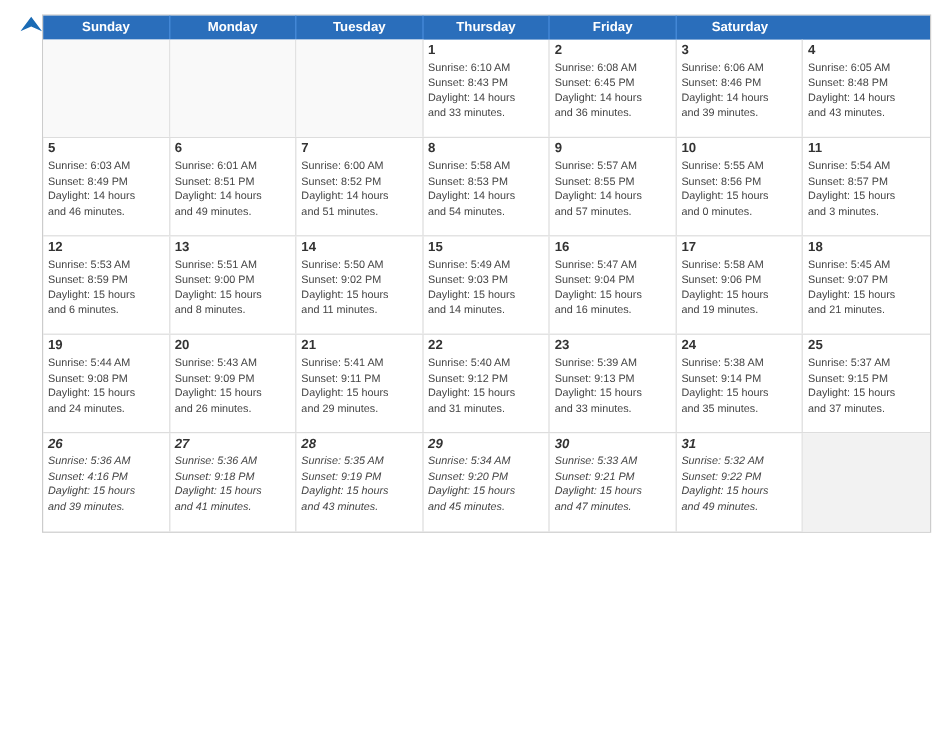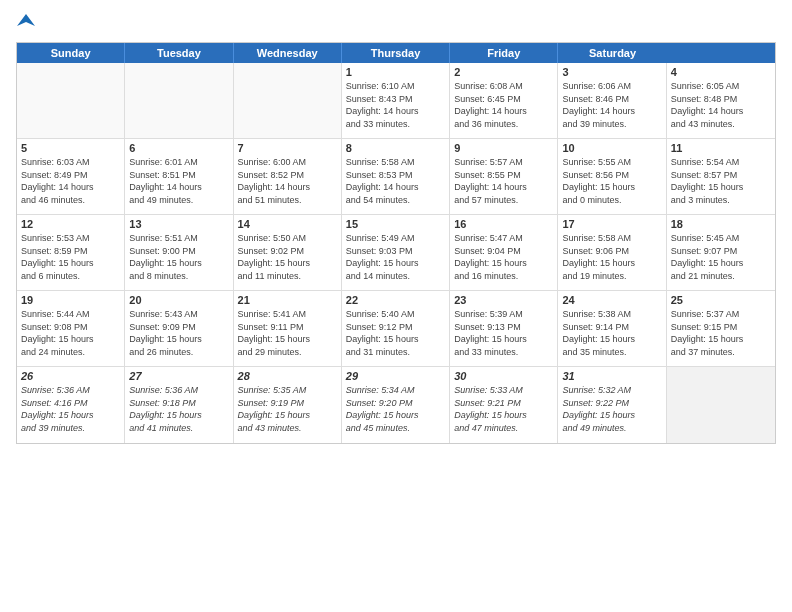--- a/index.html
+++ b/index.html
@@ -8,21 +8,21 @@
       background: #fff;
       width: 792px;
       height: 612px;
       overflow: hidden;
     }
     .page {
       width: 792px;
       height: 452px;
       padding: 12px 16px 8px 16px;
       display: flex;
-      flex-direction: column;
+      flex-direction: row;
     }
     .header {
       display: flex;
       justify-content: space-between;
       align-items: flex-start;
       margin-bottom: 8px;
     }
     .logo {
       display: flex;
       flex-direction: column;
@@ -127,22 +127,22 @@
     </div>
     <div class="title-block">
       <div class="month-year"></div>
       <div class="location"></div>
     </div>
   </div>
 
   <div class="calendar">
     <div class="cal-header">
     <div class="cal-header-cell">Sunday</div>
+        <div class="cal-header-cell">Monday</div>
         <div class="cal-header-cell">Tuesday</div>
-        <div class="cal-header-cell">Wednesday</div>
         <div class="cal-header-cell">Thursday</div>
         <div class="cal-header-cell">Friday</div>
         <div class="cal-header-cell">Saturday</div>
       </div>
     <div class="cal-body">
     <div class="cal-week">
           <div class="cal-cell empty"></div>
           <div class="cal-cell empty"></div>
           <div class="cal-cell empty"></div>
           <div class="cal-cell">

